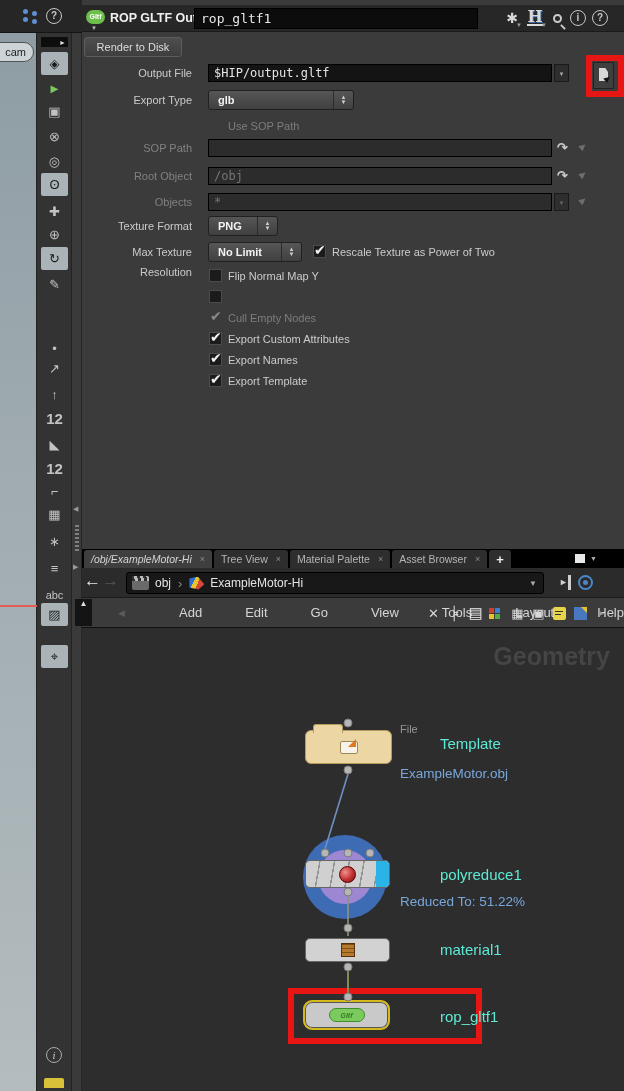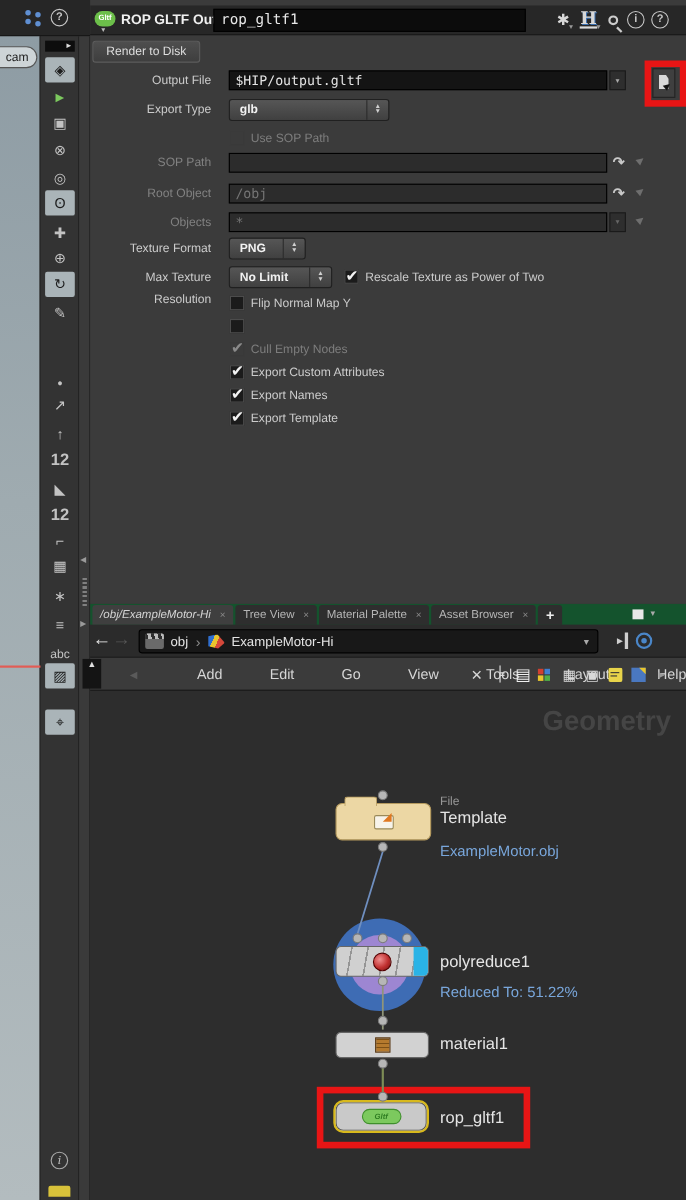--- a/index.html
+++ b/index.html
@@ -72,21 +72,21 @@
   .hook-ic { position:absolute; top:0; font-size:13px; font-weight:bold; color:#c9c9c9; line-height:20px; }
   .pick-ic { position:absolute; top:2px; font-size:11px; color:#9a9a9a; transform:rotate(-40deg); }
   .pick-ic.dis { color:#6e6e6e; }
 
   #redbox-file { position:absolute; left:504px; top:55px; width:38px; height:42px; border:6px solid #e81515; z-index:5; }
   #file-chooser-btn { position:absolute; left:511px; top:62px; width:21px; height:27px; background:#3f3f3f; border:1px solid #222; z-index:6; }
   #file-chooser-btn .sheet { position:absolute; left:5px; top:5px; width:9px; height:13px; background:#d8d8d8; clip-path:polygon(0 0,70% 0,100% 30%,100% 100%,0 100%); }
   #file-chooser-btn .cur { position:absolute; left:8px; top:10px; font-size:10px; color:#111; transform:rotate(-40deg); }
 
   
-  #tab-bar { position:absolute; left:0; top:549px; width:542px; height:19px; background:#14532d; display:flex; align-items:flex-end; }
+  #tab-bar { position:absolute; left:0; top:549px; width:542px; height:19px; background:#000000; display:flex; align-items:flex-end; }
   .tab { height:18px; margin-right:2px; background:#2e2e2e; border-radius:3px 3px 0 0; display:flex; align-items:center; padding:0 7px; font-size:10.5px; color:#b5b5b5; white-space:nowrap; }
   .tab.active { background:#3f3f3f; color:#d4d4d4; font-style:italic; }
   .tab .x { margin-left:8px; font-size:9px; color:#8a8a8a; font-style:normal; }
   #new-tab { width:22px; justify-content:center; color:#eee; font-weight:bold; font-size:13px; padding:0; }
   #tabbar-square { position:absolute; left:493px; top:5px; width:10px; height:9px; background:#e8e8e8; }
   #tabbar-caret { position:absolute; left:508px; top:6px; font-size:7px; color:#aaa; }
 
   
   #path-bar { position:absolute; left:0; top:568px; width:542px; height:30px; background:#2b2b2b; border-bottom:1px solid #1a1a1a; }
   #back-arrow { position:absolute; left:2px; top:3px; font-size:17px; font-weight:bold; color:#e8e8e8; }
@@ -134,21 +134,21 @@
   #poly-node { left:223px; top:232px; width:85px; height:28px; }
   #poly-flag { position:absolute; right:0; top:0; width:13px; height:26px; background:#2ab3e6; border-radius:0 4px 4px 0; }
   #poly-sphere { width:17px; height:17px; border-radius:50%; background:radial-gradient(circle at 35% 35%,#f09090,#c03030 55%,#701010); border:1px solid #500; }
   #material-node { left:223px; top:310px; width:85px; height:24px; background:#d2d2d2; }
   #crate-icon { width:14px; height:14px; background:repeating-linear-gradient(0deg,#b57a2e 0 3px,#7d5016 3px 4px); border:1px solid #55330e; }
   #redbox-rop { position:absolute; left:206px; top:360px; width:194px; height:56px; border:6px solid #e81515; z-index:5; }
   #rop-node { left:221px; top:372px; width:87px; height:30px; background:#c9c9c9; border:2px solid #d8b91c; border-radius:9px; box-shadow:inset 0 0 0 1px #555; z-index:6; }
   #rop-logo { width:36px; height:14px; border-radius:8px; background:#7cc95e; border:1px solid #3f8f2c; color:#2f7d22; font-size:7px; font-weight:bold; font-style:italic; text-align:center; line-height:13px; }
   .nlabel { position:absolute; left:318px; z-index:8; white-space:nowrap; }
   .nl-dim { font-size:11px; color:#969696; }
-  .nl-main { font-size:15px; color:#e5e5e5; }
+  .nl-main { font-size:15px; color:#5eead4;margin-left:40px; }
   .nl-info { font-size:13.5px; color:#79a7dc; }
 </style>
 </head>
 <body>
 
 <div id="topleft-bar">
   <span class="net-dots">
       <i></i>
       <i></i>
       <i></i>

